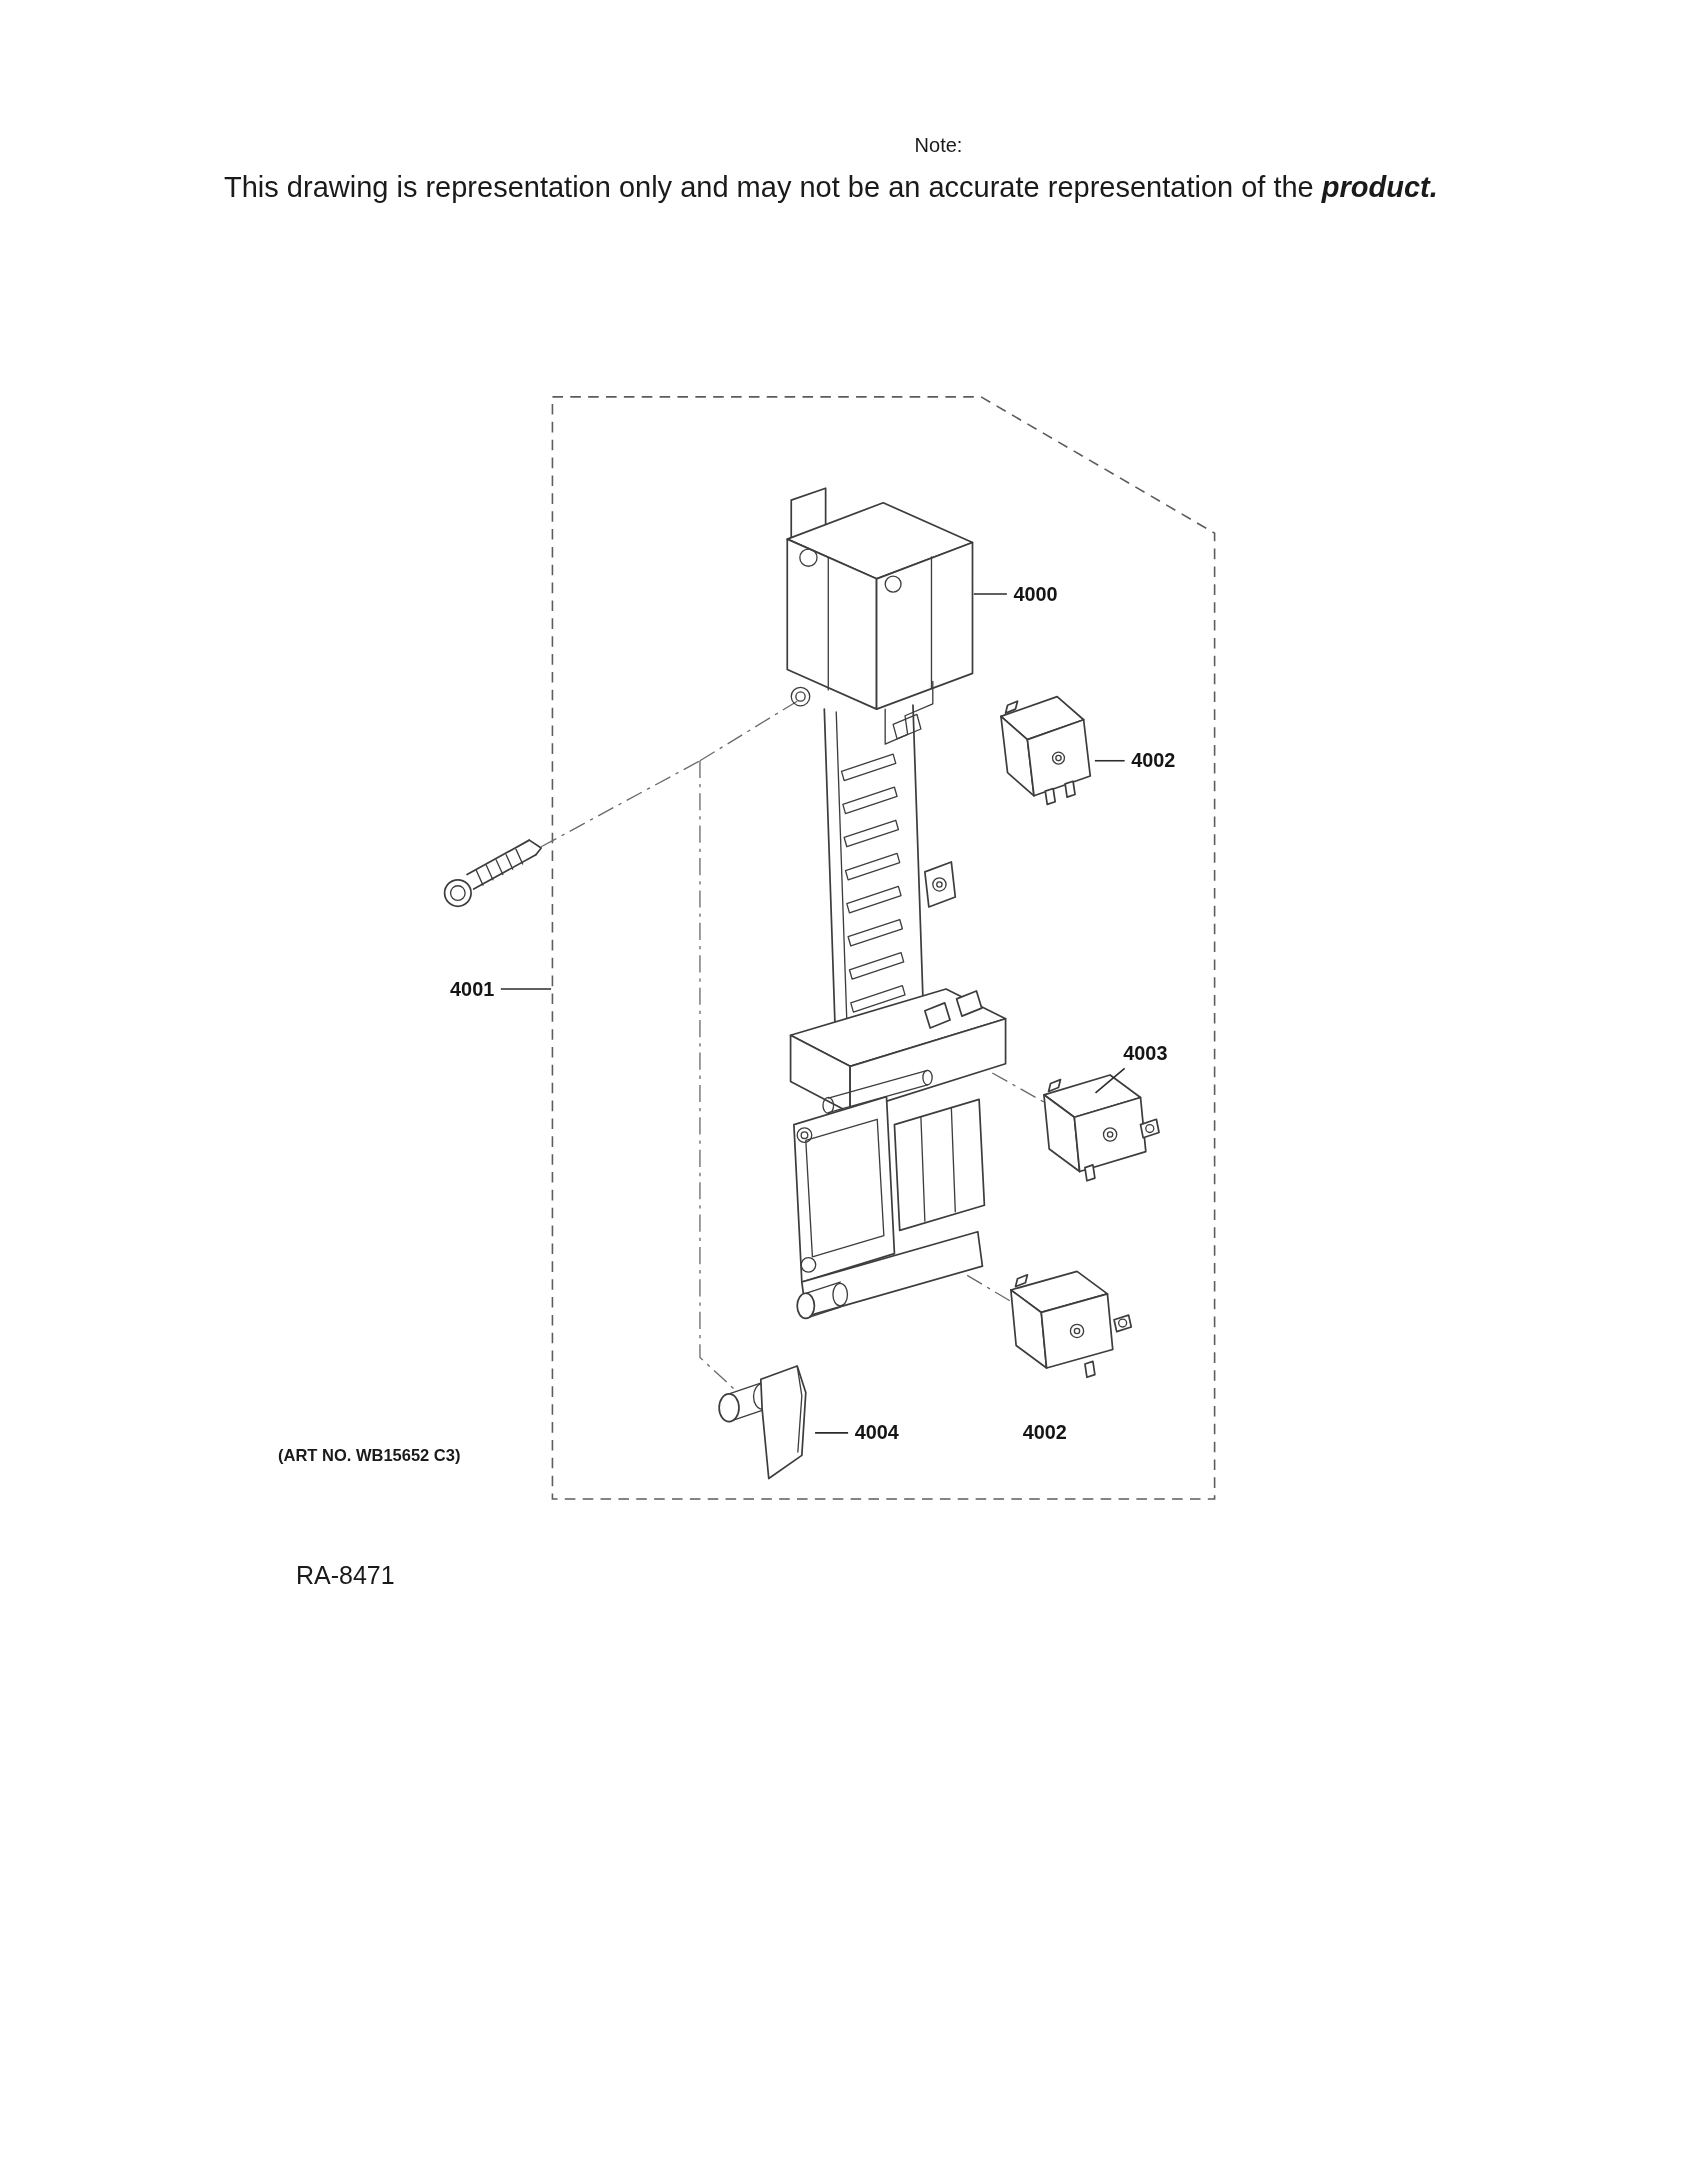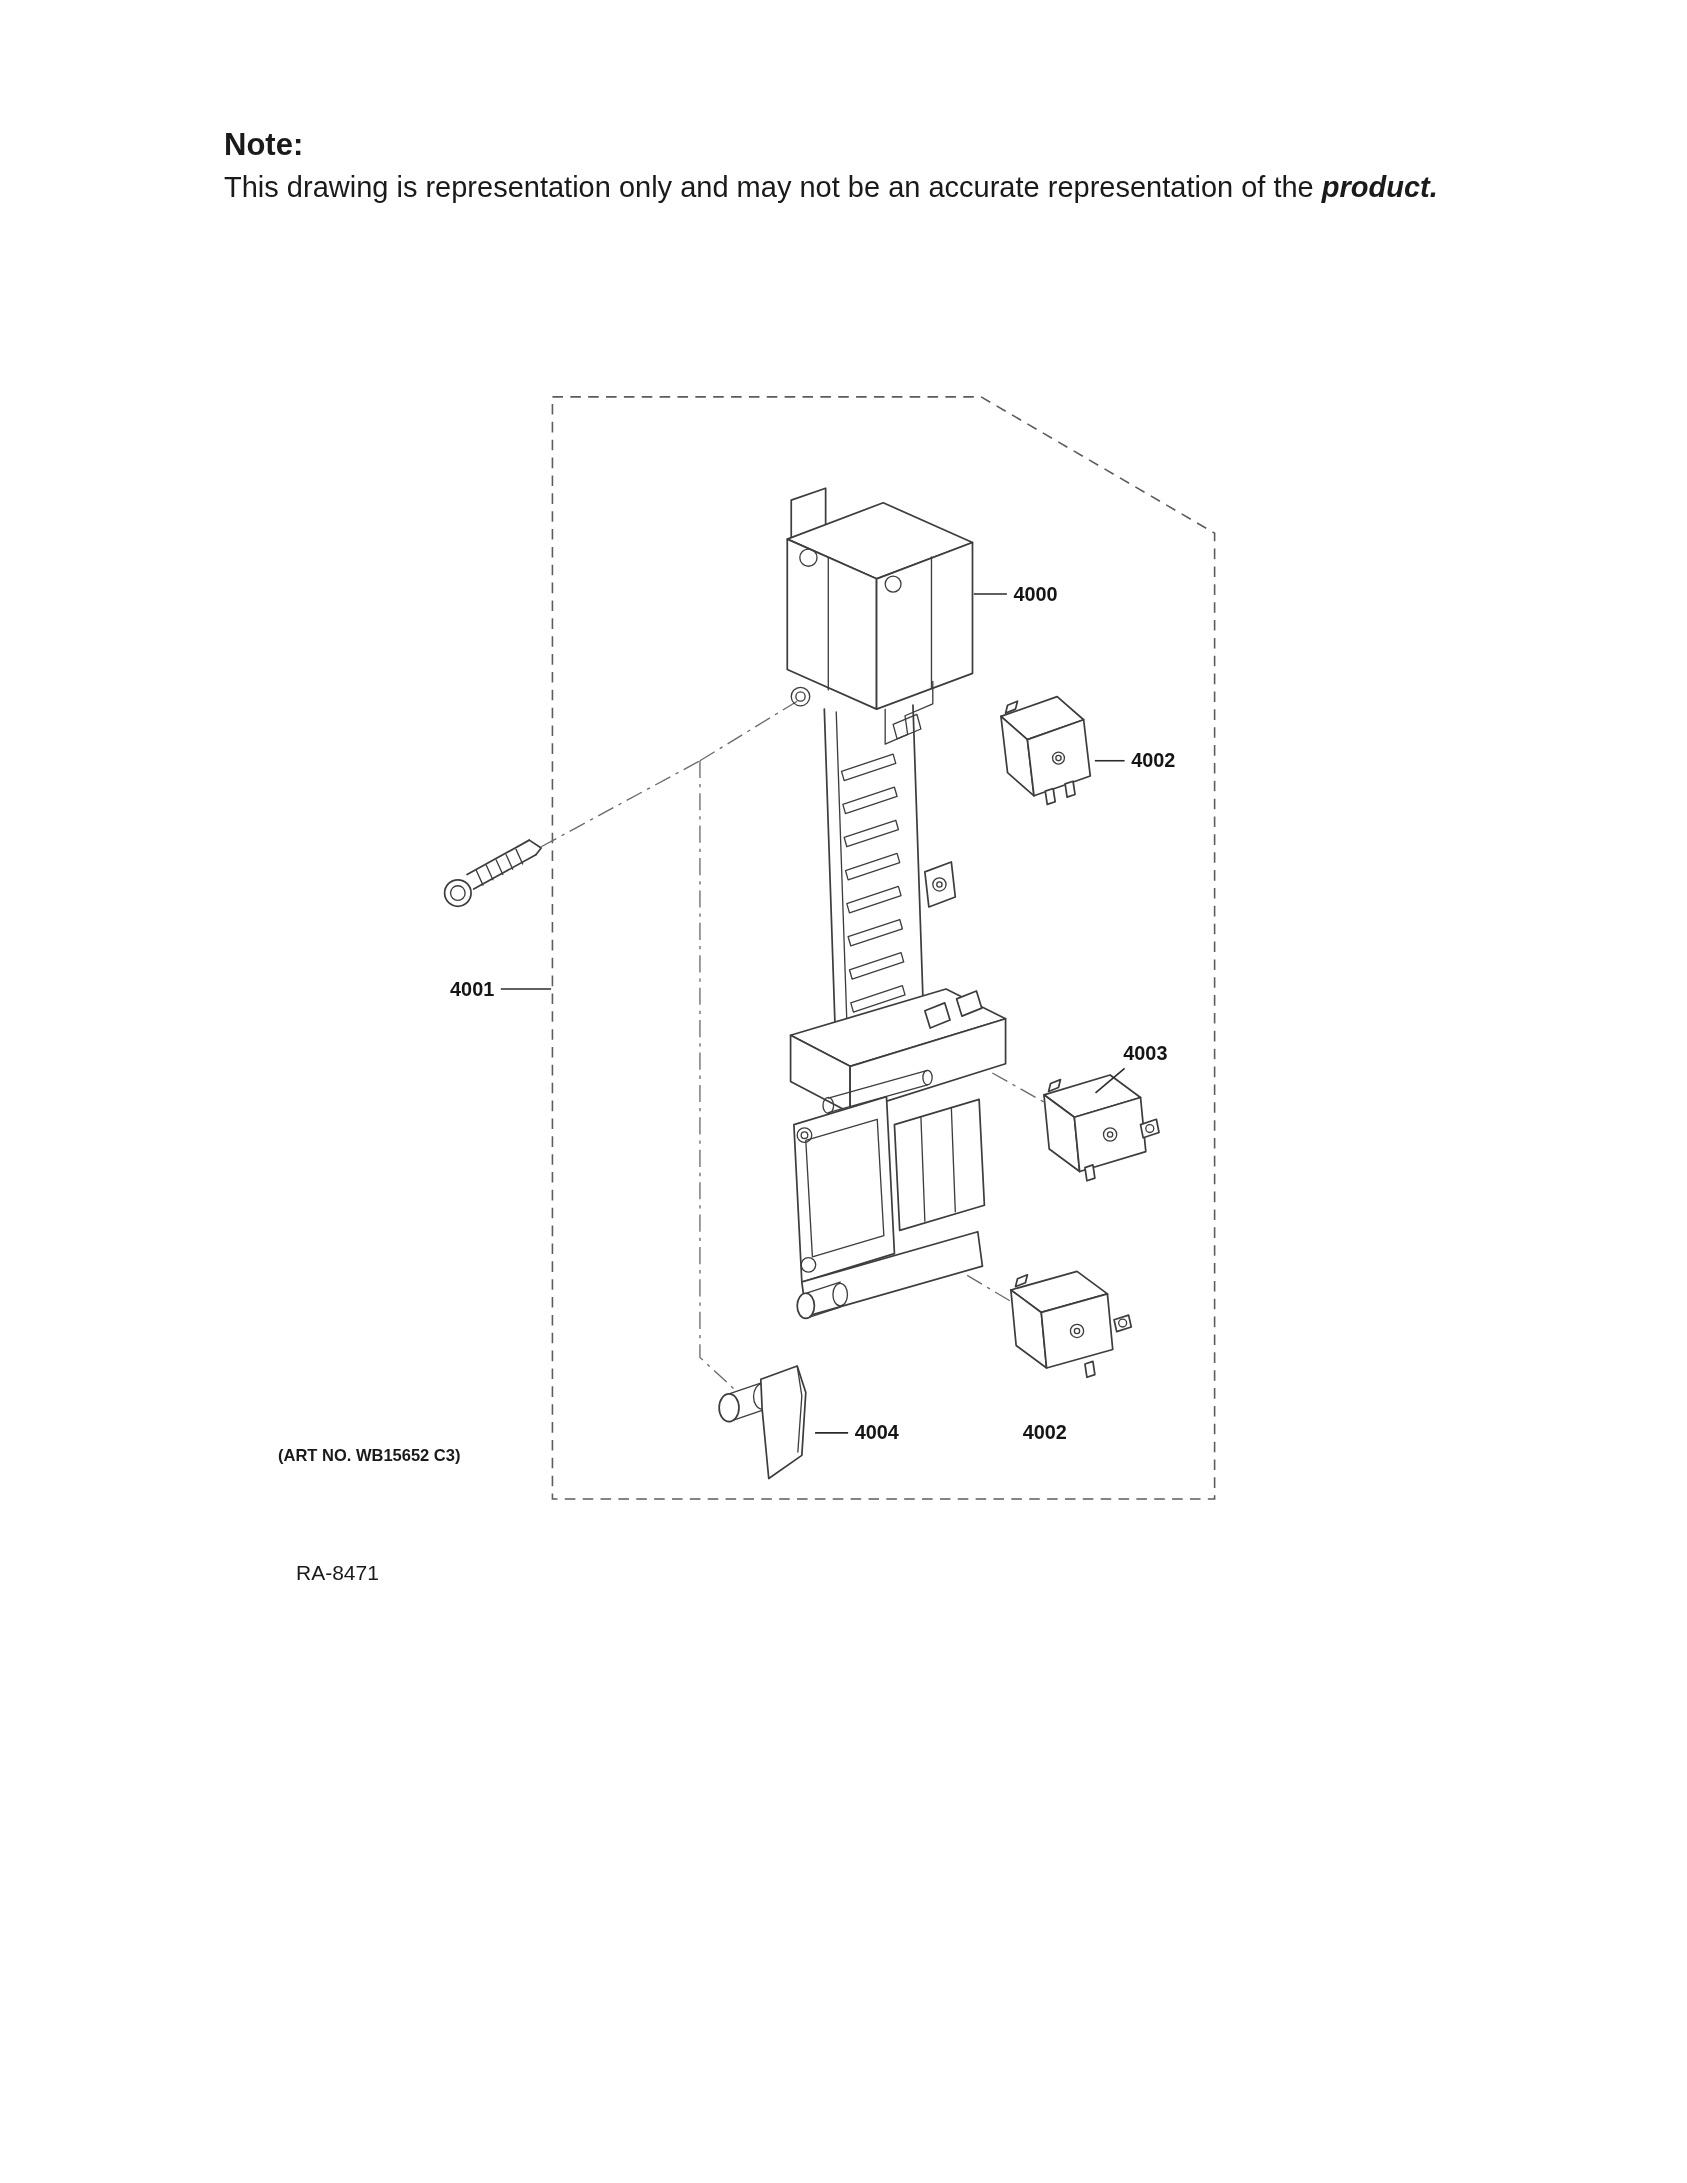--- a/index.html
+++ b/index.html
@@ -1,25 +1,25 @@
 <!DOCTYPE html>
 <html style="font-size:10.6px"><head>
 <meta charset="utf-8">
 <style>
   html,body{margin:0;padding:0;}
   body{
     width:1687px;height:2183px;background:#ffffff;position:relative;
     font-family:"Liberation Sans", sans-serif;color:#1a1a1a;overflow:hidden;
   }
   .note-block{position:absolute;left:224px;top:124px;width:1429px;}
-  .note-heading{font-size:31px;font-weight:700;line-height:42px;white-space:nowrap;}
+  .note-heading{font-size:20px;font-weight:400;line-height:42px;white-space:nowrap;text-align:center;}
   .note-line{font-size:29px;line-height:42px;white-space:nowrap;}
   .note-line .b{font-weight:700;font-style:italic;}
   .art-no{position:absolute;left:278px;top:1446px;font-size:16.5px;font-weight:700;white-space:nowrap;}
-  .ra-no{position:absolute;left:296px;top:1561px;font-size:21px;white-space:nowrap;}
+  .ra-no{position:absolute;left:296px;top:1561px;font-size:25px;white-space:nowrap;}
   svg{position:absolute;left:0;top:0;}
   .dashb{fill:none;stroke:#5c5c5c;stroke-width:2.4;stroke-dasharray:16 11;}
   .dd{fill:none;stroke:#6a6a6a;stroke-width:2;stroke-dasharray:26 9 5 9;}
   .ln{fill:none;stroke:#3d3d3d;stroke-width:2.6;stroke-linejoin:round;stroke-linecap:round;}
   .fw{fill:#ffffff;stroke:#3d3d3d;stroke-width:2.6;stroke-linejoin:round;}
   .thin{fill:none;stroke:#3d3d3d;stroke-width:2;stroke-linejoin:round;stroke-linecap:round;}
   .callout{font-family:"Liberation Sans", sans-serif;font-size:30px;font-weight:700;fill:#151515;}
   .lead{fill:none;stroke:#2b2b2b;stroke-width:2.4;}
 </style>
 </head>

